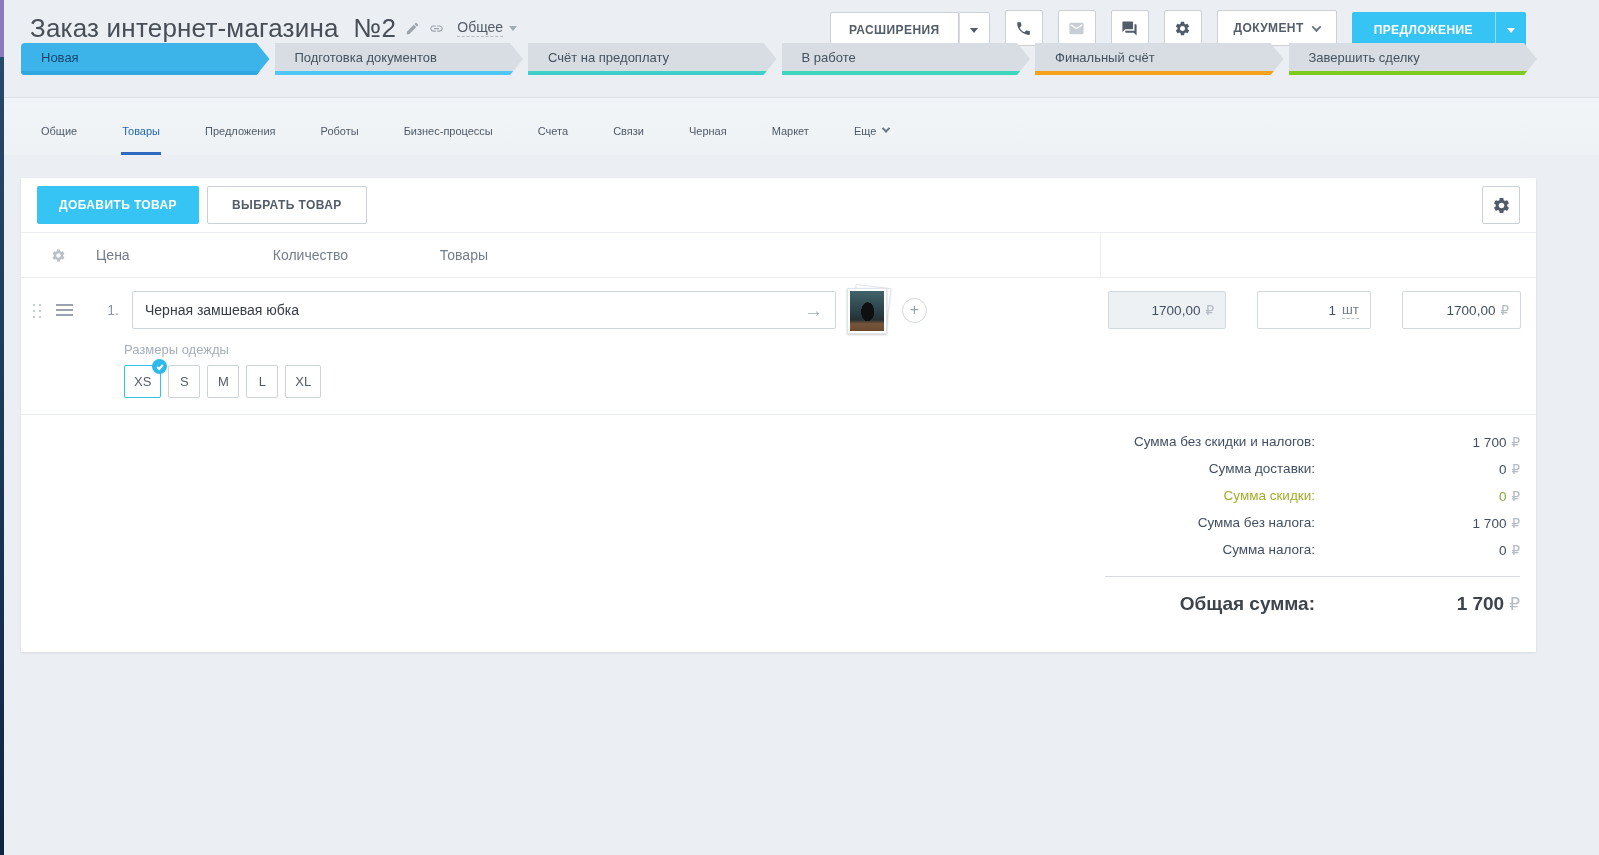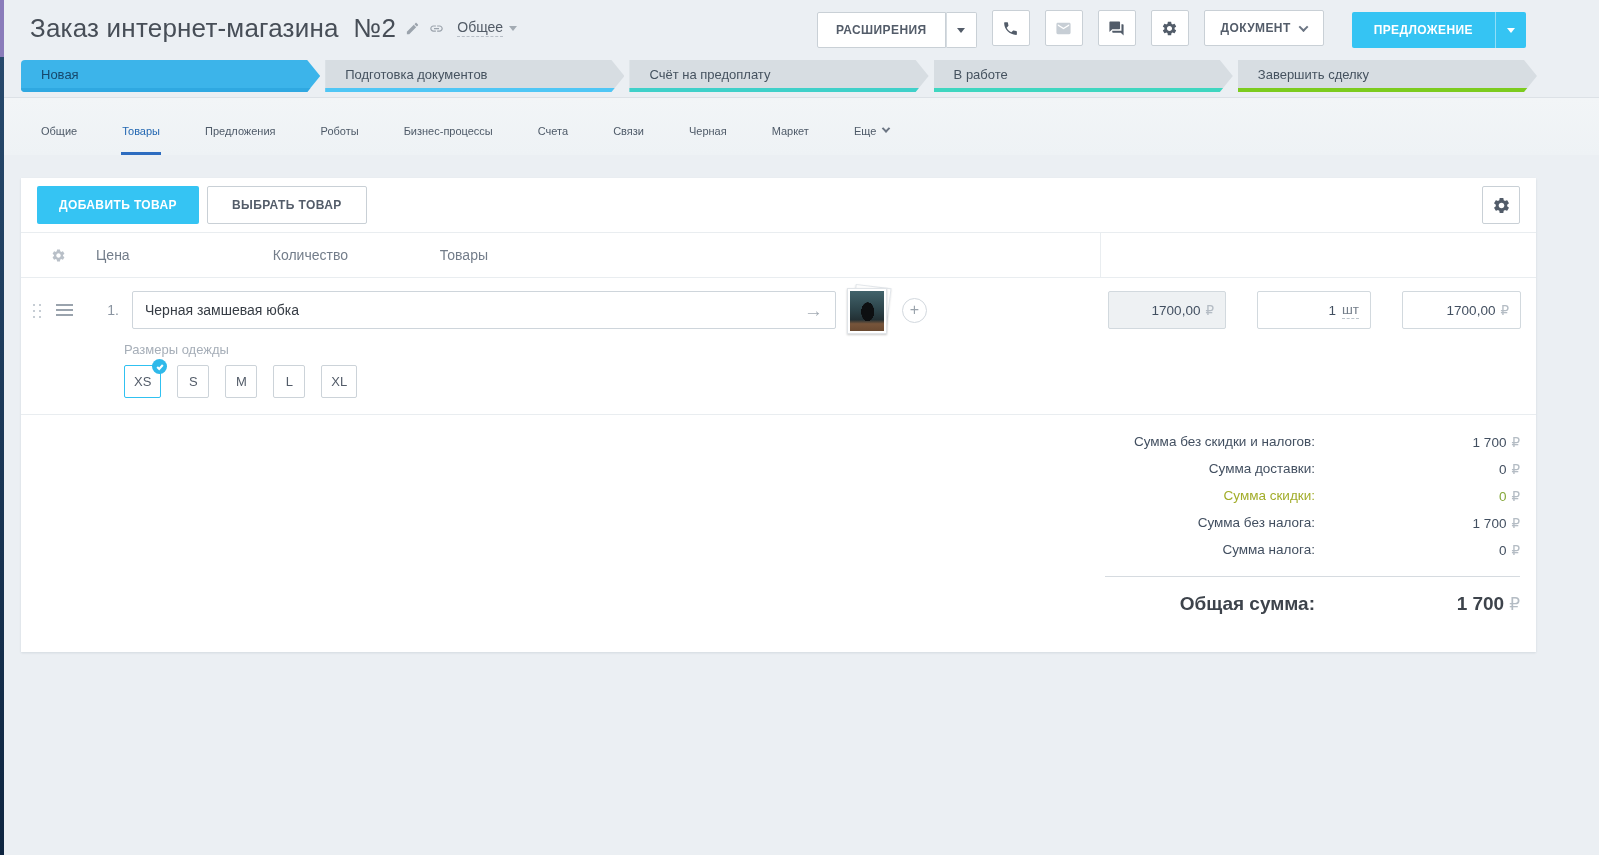--- a/index.html
+++ b/index.html
@@ -17,37 +17,37 @@
   .title-wrap { display:flex; align-items:center; gap:9px; min-width:0; }
   .page-title { font-size:26px; font-weight:300; color:#474e57; white-space:pre; letter-spacing:.2px; }
   .icon-sm { width:15px; height:15px; fill:#9ba3ac; flex:0 0 auto; }
   .category { display:flex; align-items:center; gap:6px; margin-left:4px; cursor:pointer; }
   .category-label { font-size:14px; color:#525b66; border-bottom:1px dashed #b8bfc7; padding-bottom:1px; }
   .caret-down { width:0; height:0; border-left:4px solid transparent; border-right:4px solid transparent; border-top:5px solid #a3abb3; }
 
   .header-actions { margin-left:auto; display:flex; align-items:center; gap:15px; }
   .btn { height:36px; display:inline-flex; align-items:center; justify-content:center; border-radius:2px; font-size:12px; font-weight:bold; letter-spacing:.4px; cursor:pointer; user-select:none; }
   .btn-white { background:#fff; border:1px solid #c9d0d6; color:#535c69; }
-  .split { display:inline-flex; height:32px;margin-left:13px; }
+  .split { display:inline-flex; height:32px; }
   .split .main { padding:0 18px; border-radius:2px 0 0 2px; }
   .split .arrow-part { width:31px; border-left:0; border-radius:0 2px 2px 0; display:flex; align-items:center; justify-content:center; }
   .split-white .arrow-part { background:#fff; border:1px solid #c9d0d6; border-left:1px solid #d7dde2; }
   .icon-btn { width:38px; padding:0; }
   .icon-btn svg { width:17px; height:17px; fill:#525c69; }
   .icon-btn.disabled svg { fill:#c7ced5; }
   .btn-doc { padding:0 16px; gap:9px; }
   .chev { width:7px; height:7px; border-right:2px solid #6b7583; border-bottom:2px solid #6b7583; transform:rotate(45deg) translate(-1px,-1px); }
   .btn-cyan { background:#35c4f3; color:#fff; border:none; }
   .split-cyan .main { padding:0 22px; }
   .split-cyan .arrow-part { background:#35c4f3; border-left:1px solid rgba(255,255,255,.45); }
   .caret-white { border-top-color:#fff; }
   .caret-dark { border-top-color:#535c69; }
 
   
-  .stage-bar { position:absolute; left:21px; top:60px; width:1516px; height:32px; display:flex; gap:5px; }
+  .stage-bar { position:absolute; left:21px; top:43px; width:1516px; height:32px; display:flex; gap:5px; }
   .stage { flex:1; position:relative; font-size:13px; line-height:30px; padding:0 20px; cursor:pointer; white-space:nowrap; overflow:hidden;
            clip-path:polygon(0 0, calc(100% - 13px) 0, 100% 50%, calc(100% - 13px) 100%, 0 100%); }
   .stage:first-child { border-radius:4px 0 0 4px; }
   .stage .stage-line { position:absolute; left:0; right:0; bottom:0; height:4px; }
 
   
   .tabs-row { position:absolute; left:4px; top:97px; right:0; height:58px; border-top:1px solid #dce1e6; display:flex; align-items:flex-end; padding:0 0 0 36px; background:linear-gradient(#f2f5f7,#eef2f5); }
   .tab { font-size:11px; color:#4e5a68; padding:0 1px 15px; margin-right:43px; cursor:pointer; border-bottom:3px solid transparent; display:flex; align-items:center; gap:7px; }
   .tab.active { color:#2468b2; border-bottom-color:#2d6cc0; }
   .tab .chev { width:6px; height:6px; border-color:#6b7583; margin-top:-3px; }
@@ -91,21 +91,21 @@
   .plus-btn { margin-left:11px; width:25px; height:25px; border:1px solid #d2d8de; border-radius:50%; background:#fff; color:#9aa3ac; font-size:16px; line-height:22px; text-align:center; cursor:pointer; }
   .row-right { display:flex; margin-left:auto; margin-right:15px; gap:31px; }
   .num-input { height:38px; border:1px solid #d2d9de; border-radius:2px; background:#fff; display:flex; align-items:center; justify-content:flex-end; padding:0 11px; font-size:13.5px; color:#424f60; cursor:text; }
   .num-input.readonly { background:#eef1f3; cursor:default; }
   .num-price { width:118px; } .num-qty { width:114px; } .num-sum { width:119px; }
   .rub { color:#b4bcc4; margin-left:5px; font-family:"DejaVu Sans",sans-serif; }
   .unit { color:#737d89; margin-left:6px; border-bottom:1px dashed #bcc4cb; padding-bottom:1px; cursor:pointer; }
 
   .sizes-block { margin:12px 0 0 103px; }
   .sizes-label { font-size:13px; color:#a6aeb8; margin-bottom:8px; }
-  .sizes-row { display:flex; gap:16px; }
+  .sizes-row { display:flex; gap:7px; }
   .size-chip { min-width:32px; height:33px; padding:0 9px; border:1px solid #ccd3d9; border-radius:2px; background:#fff; display:flex; align-items:center; justify-content:center; font-size:13px; color:#535c69; position:relative; cursor:pointer; }
   .size-chip .badge { display:none; }
   .size-chip.selected { border-color:#30c1f1; }
   .size-chip.selected .badge { display:flex; position:absolute; top:-7px; right:-7px; width:15px; height:15px; border-radius:50%; background:#2fb9ea; align-items:center; justify-content:center; }
   .badge svg { width:8px; height:8px; stroke:#fff; stroke-width:2.6; fill:none; }
 
   .totals-section { padding-top:13px; }
   .t-row { display:flex; align-items:center; justify-content:flex-end; height:27px; margin-right:16px; font-size:13.5px; }
   .tl { color:#424f60; }
   .tv-box { width:205px; text-align:right; color:#424f60; }
@@ -178,20 +178,21 @@
           </span>
       </span>
     </div>
   </div>
 
   <div class="stage-bar">
     <div class="stage" style="background: rgb(60, 180, 234); color: rgb(23, 72, 108);"><span>Новая</span><span class="stage-line" style="background: rgb(47, 168, 225);"></span></div>
     <div class="stage" style="background: rgb(215, 221, 226); color: rgb(69, 82, 95);"><span>Подготовка документов</span><span class="stage-line" style="background: rgb(79, 198, 245);"></span></div>
     <div class="stage" style="background: rgb(215, 221, 226); color: rgb(69, 82, 95);"><span>Счёт на предоплату</span><span class="stage-line" style="background: rgb(63, 208, 201);"></span></div>
     <div class="stage" style="background: rgb(215, 221, 226); color: rgb(69, 82, 95);"><span>В работе</span><span class="stage-line" style="background: rgb(63, 214, 192);"></span></div>
+    <div class="stage" style="background: rgb(215, 221, 226); color: rgb(69, 82, 95);"><span>Финальный счёт</span><span class="stage-line" style="background: rgb(247, 162, 28);"></span></div>
     <div class="stage" style="background: rgb(215, 221, 226); color: rgb(69, 82, 95);"><span>Завершить сделку</span><span class="stage-line" style="background: rgb(124, 203, 30);"></span></div>
   </div>
 
   <div class="tabs-row">
     <div class="tab">
         <span>Общие</span>
       </div>
     <div class="tab active">
         <span>Товары</span>
       </div>

